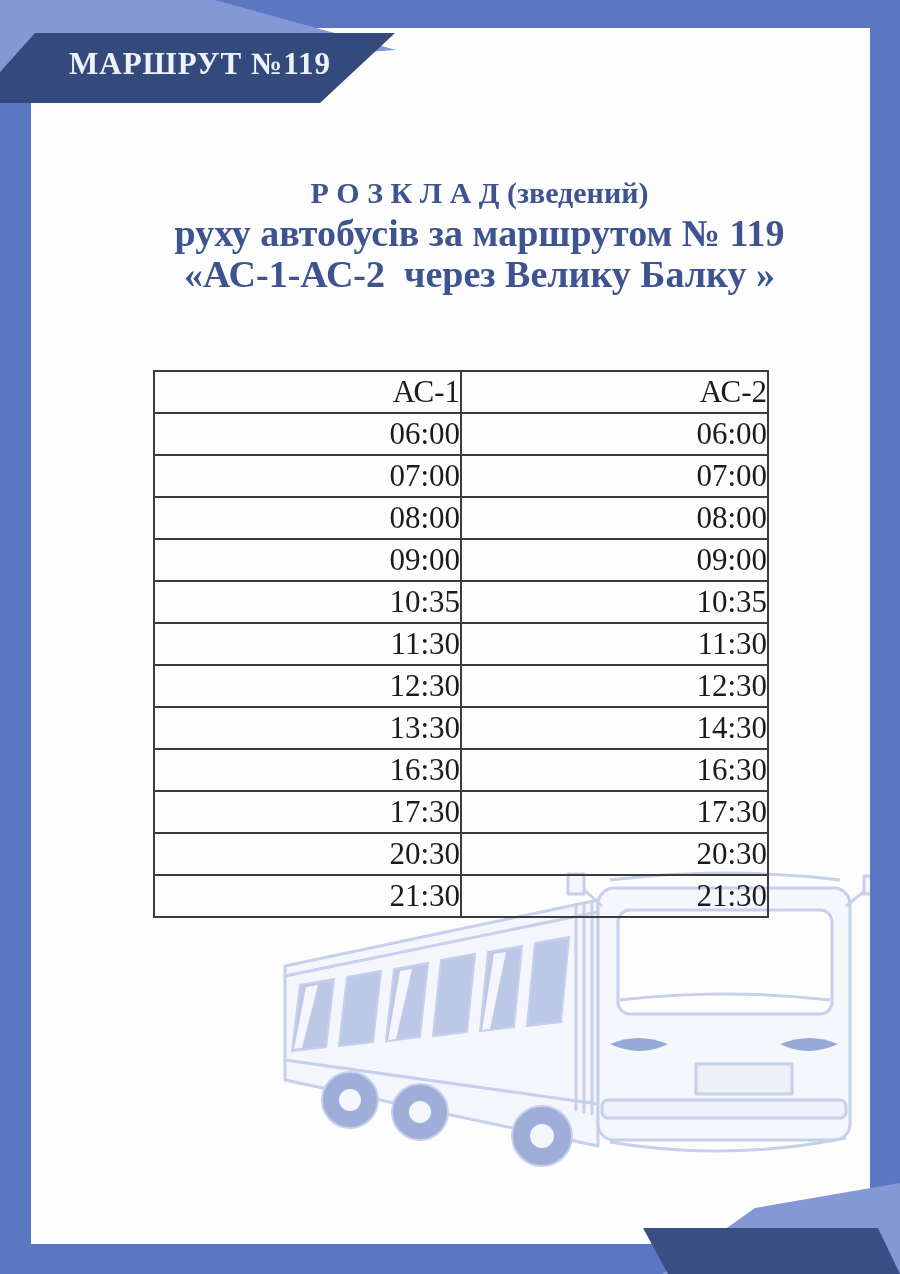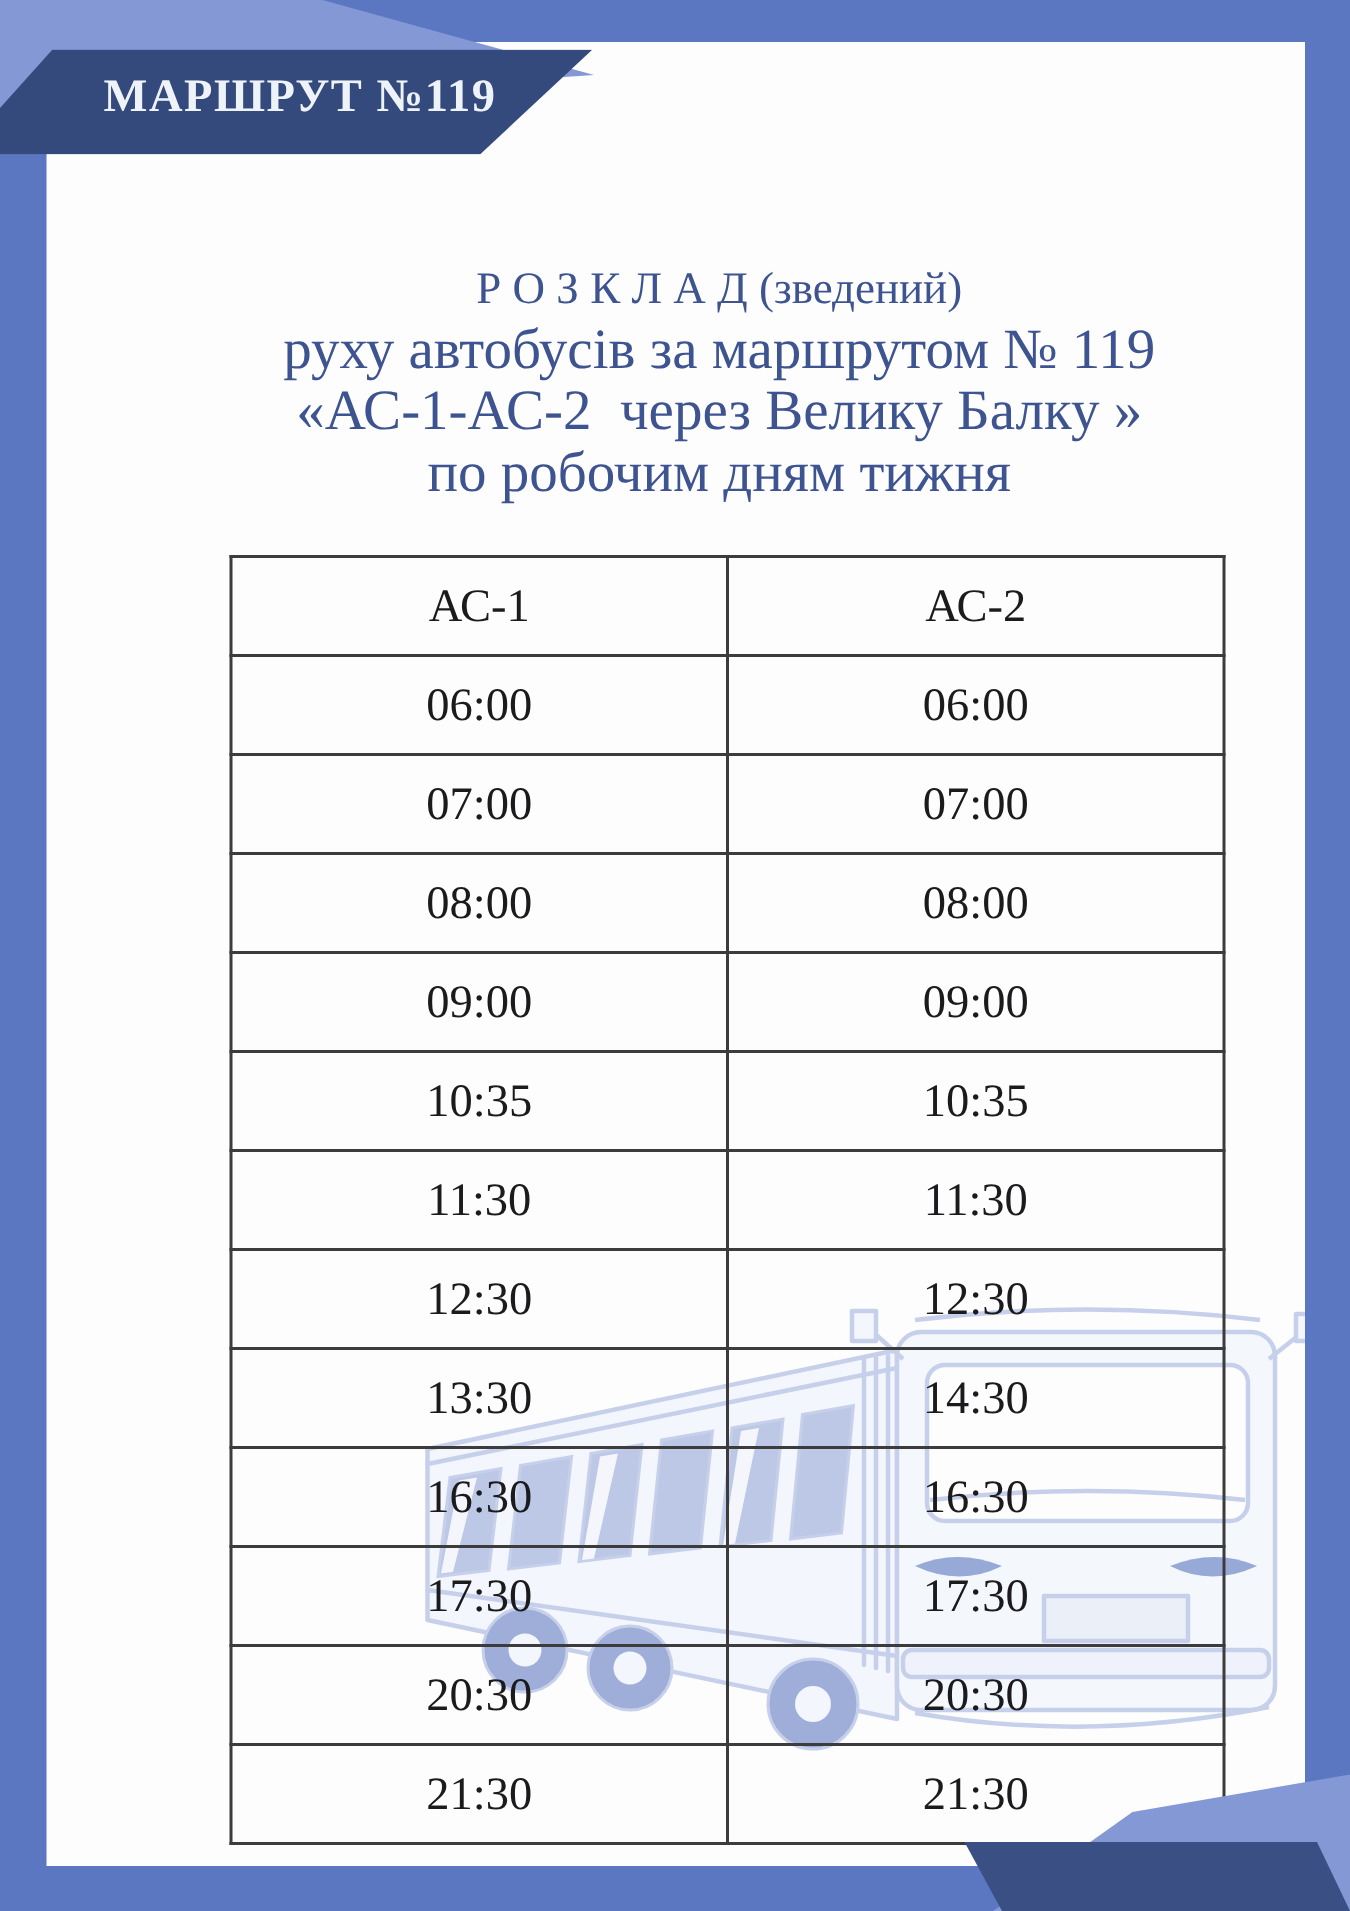--- a/index.html
+++ b/index.html
@@ -24,37 +24,37 @@
     background:var(--banner-navy,#344a7d);
     clip-path:polygon(35px 0,395px 0,320px 70px,0 70px,0 39px);
   }
   .banner-label{
     position:absolute;left:22px;top:0;width:356px;height:62px;line-height:62px;
     text-align:center;color:#eef2f9;font-size:31px;font-weight:bold;letter-spacing:1px;
   }
   
   .title{
     position:absolute;left:60px;top:172px;width:839px;z-index:2;
-    text-align:center;color:var(--title-blue,#3e5491);font-weight:normal;
+    text-align:center;color:var(--title-blue,#3e5491);font-weight:bold;
   }
   .title-line{white-space:pre-wrap;font-size:38px;line-height:41px;}
   .title-line.first{font-size:30px;}
   
   .watermark{
     position:absolute;left:31px;top:28px;width:839px;height:1216px;
     overflow:hidden;z-index:2;pointer-events:none;
   }
   .watermark svg{position:absolute;left:249px;top:820px;opacity:.92;}
   
   .schedule{position:absolute;left:153px;top:370px;z-index:4;}
   .schedule table{border-collapse:collapse;table-layout:fixed;width:610px;}
   .schedule th,.schedule td{
-    width:305px;height:40px;padding:12px;
+    width:305px;height:40px;padding:0;
     border:2px solid var(--table-border,#3c3c3c);
-    font-size:31px;font-weight:normal;text-align:center;vertical-align:middle;
+    font-size:31px;font-weight:normal;text-align:right;vertical-align:middle;
     color:var(--table-text,#1b1b1d);background:transparent;
   }
   
   .br-peri{
     position:absolute;left:630px;top:1150px;width:270px;height:124px;z-index:5;
     background:var(--accent-periwinkle,#8398d4);
     clip-path:polygon(125px 58px,270px 33px,270px 124px,32px 124px);
   }
   .br-navy{
     position:absolute;left:630px;top:1150px;width:270px;height:124px;z-index:6;
@@ -72,21 +72,20 @@
   <div class="corner-tl"></div>
 
   <div class="banner">
     <div class="banner-label">МАРШРУТ №119</div>
   </div>
 
   <div class="title">
     <div class="title-line first">Р О З К Л А Д (зведений)</div>
     <div class="title-line">руху автобусів за маршрутом № 119</div>
     <div class="title-line">«АС-1-АС-2  через Велику Балку »</div>
-    <div class="title-line">по робочим дням тижня</div>
   </div>
 
   <div class="watermark">
     <svg width="610" height="330" viewBox="0 0 610 330" xmlns="http://www.w3.org/2000/svg">
       <g stroke="#c2cdea" stroke-width="3" fill="none" stroke-linejoin="round" stroke-linecap="round">
 
         <path d="M5 118 L318 52 L318 298 L5 232 Z" fill="#f3f6fc"></path>
         <path d="M5 128 L318 64"></path>
         <path d="M5 212 L318 256"></path>
 

